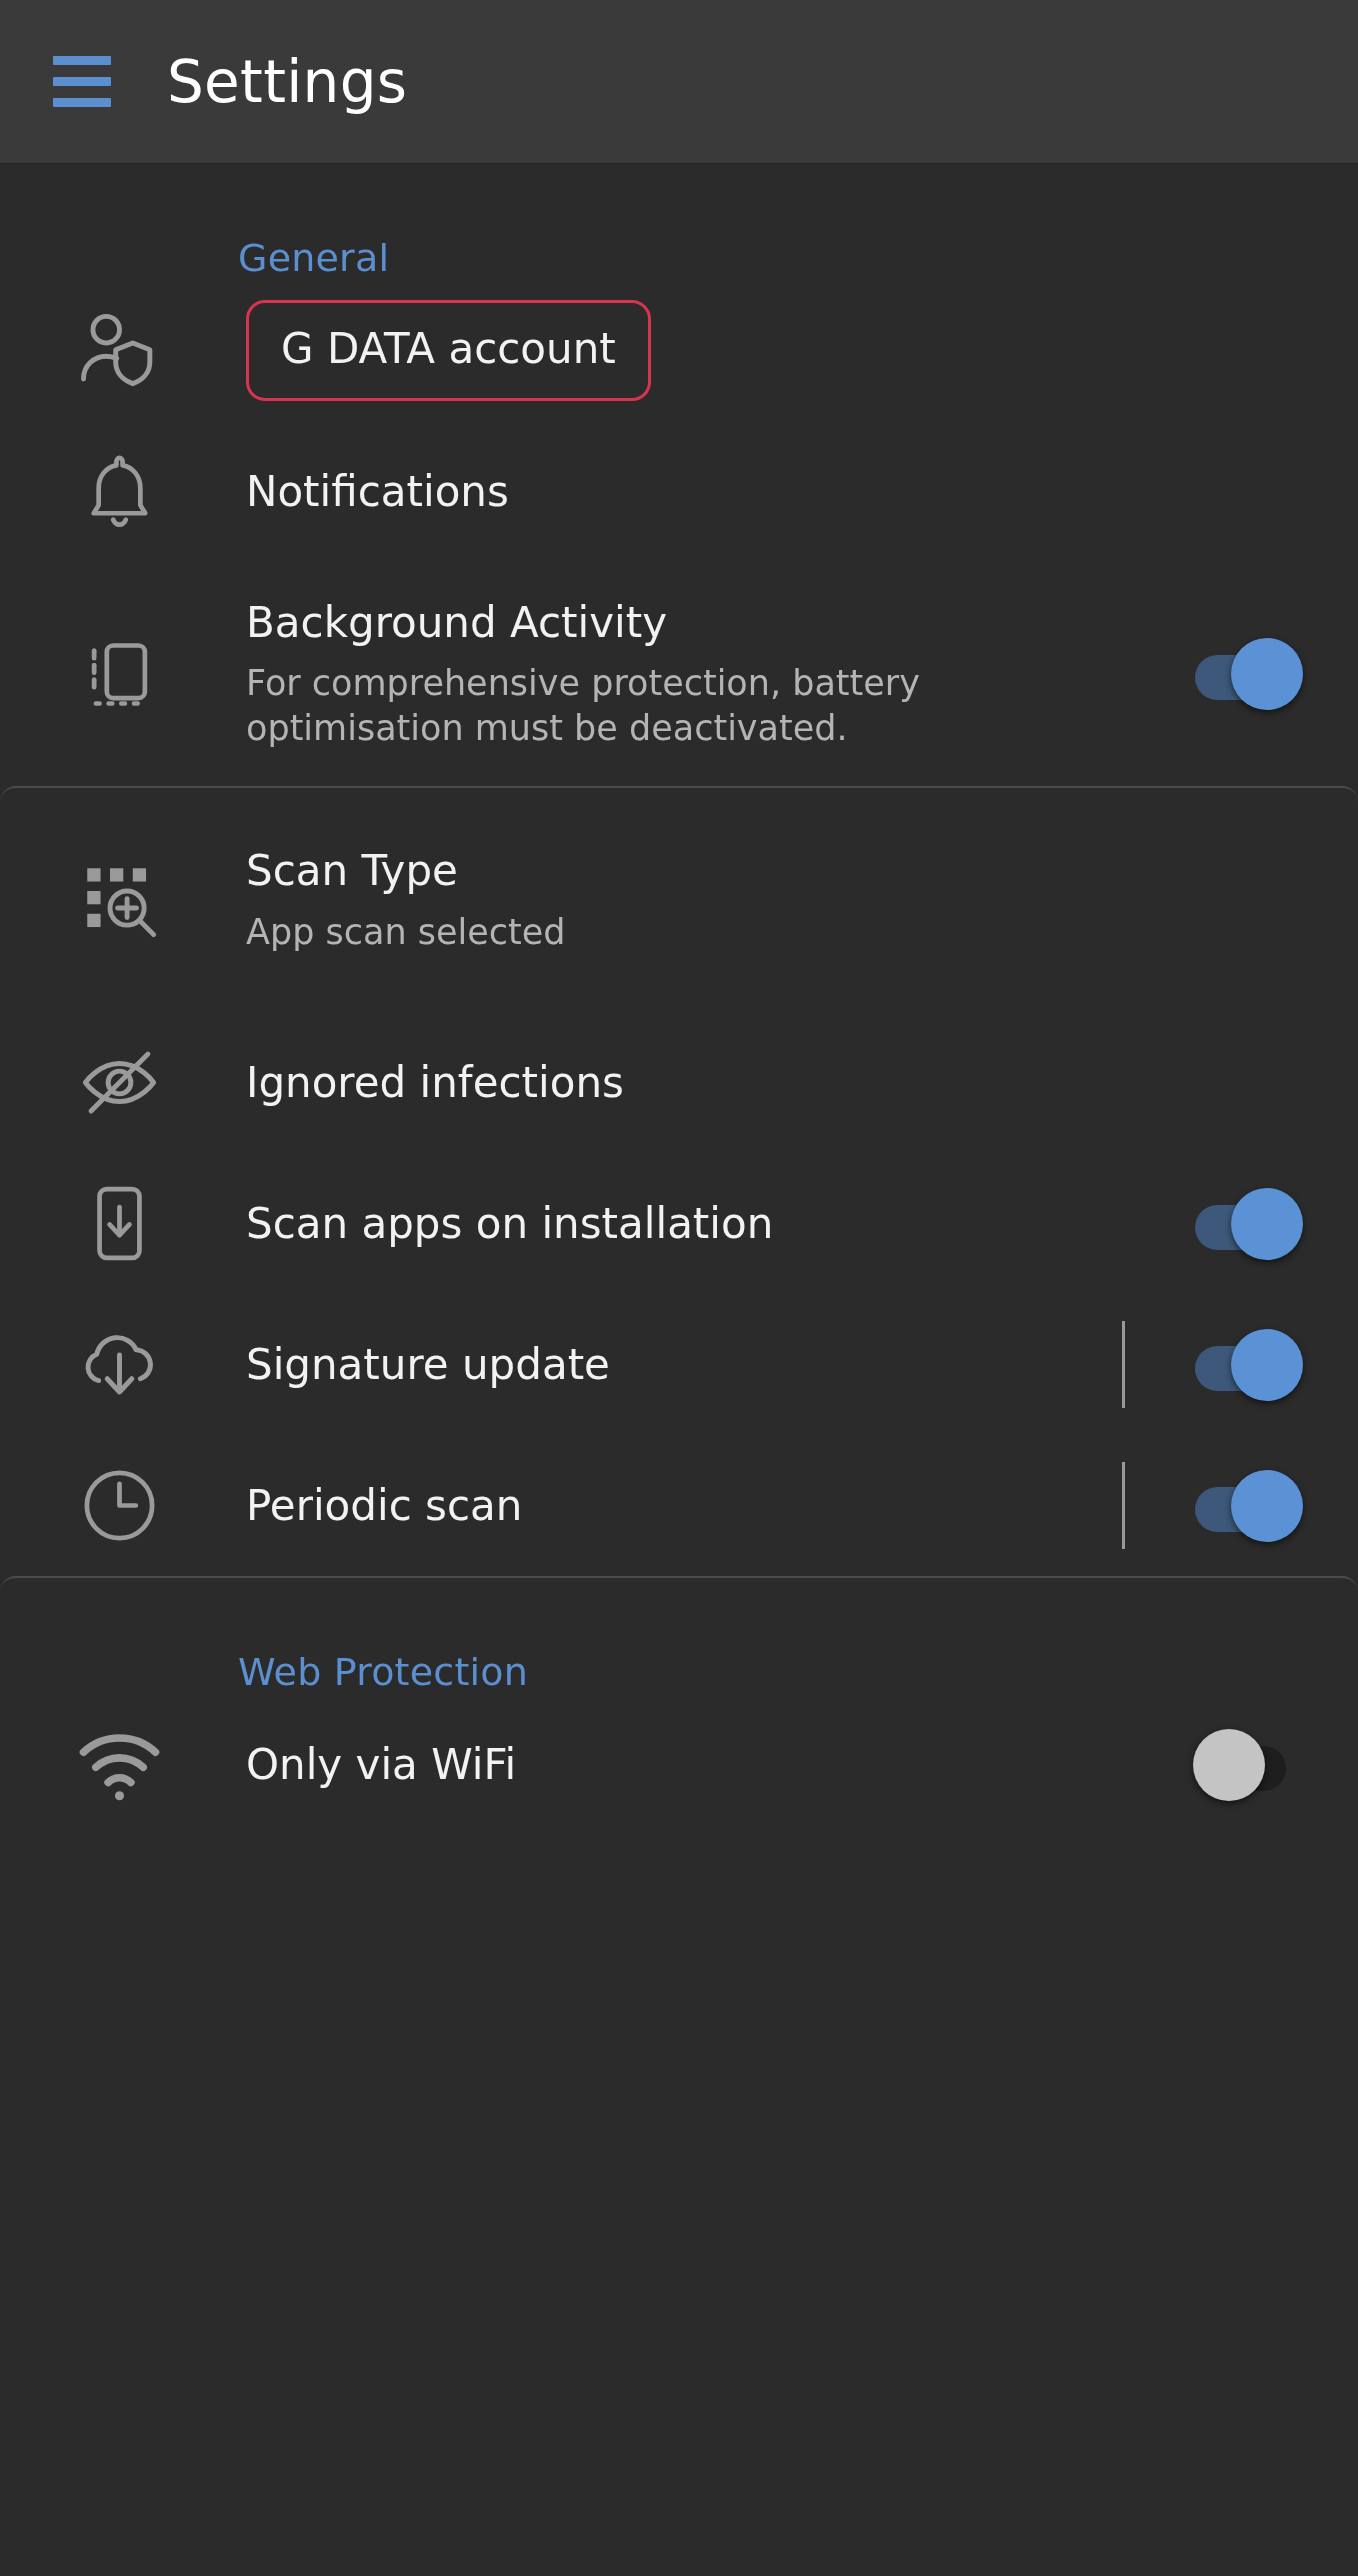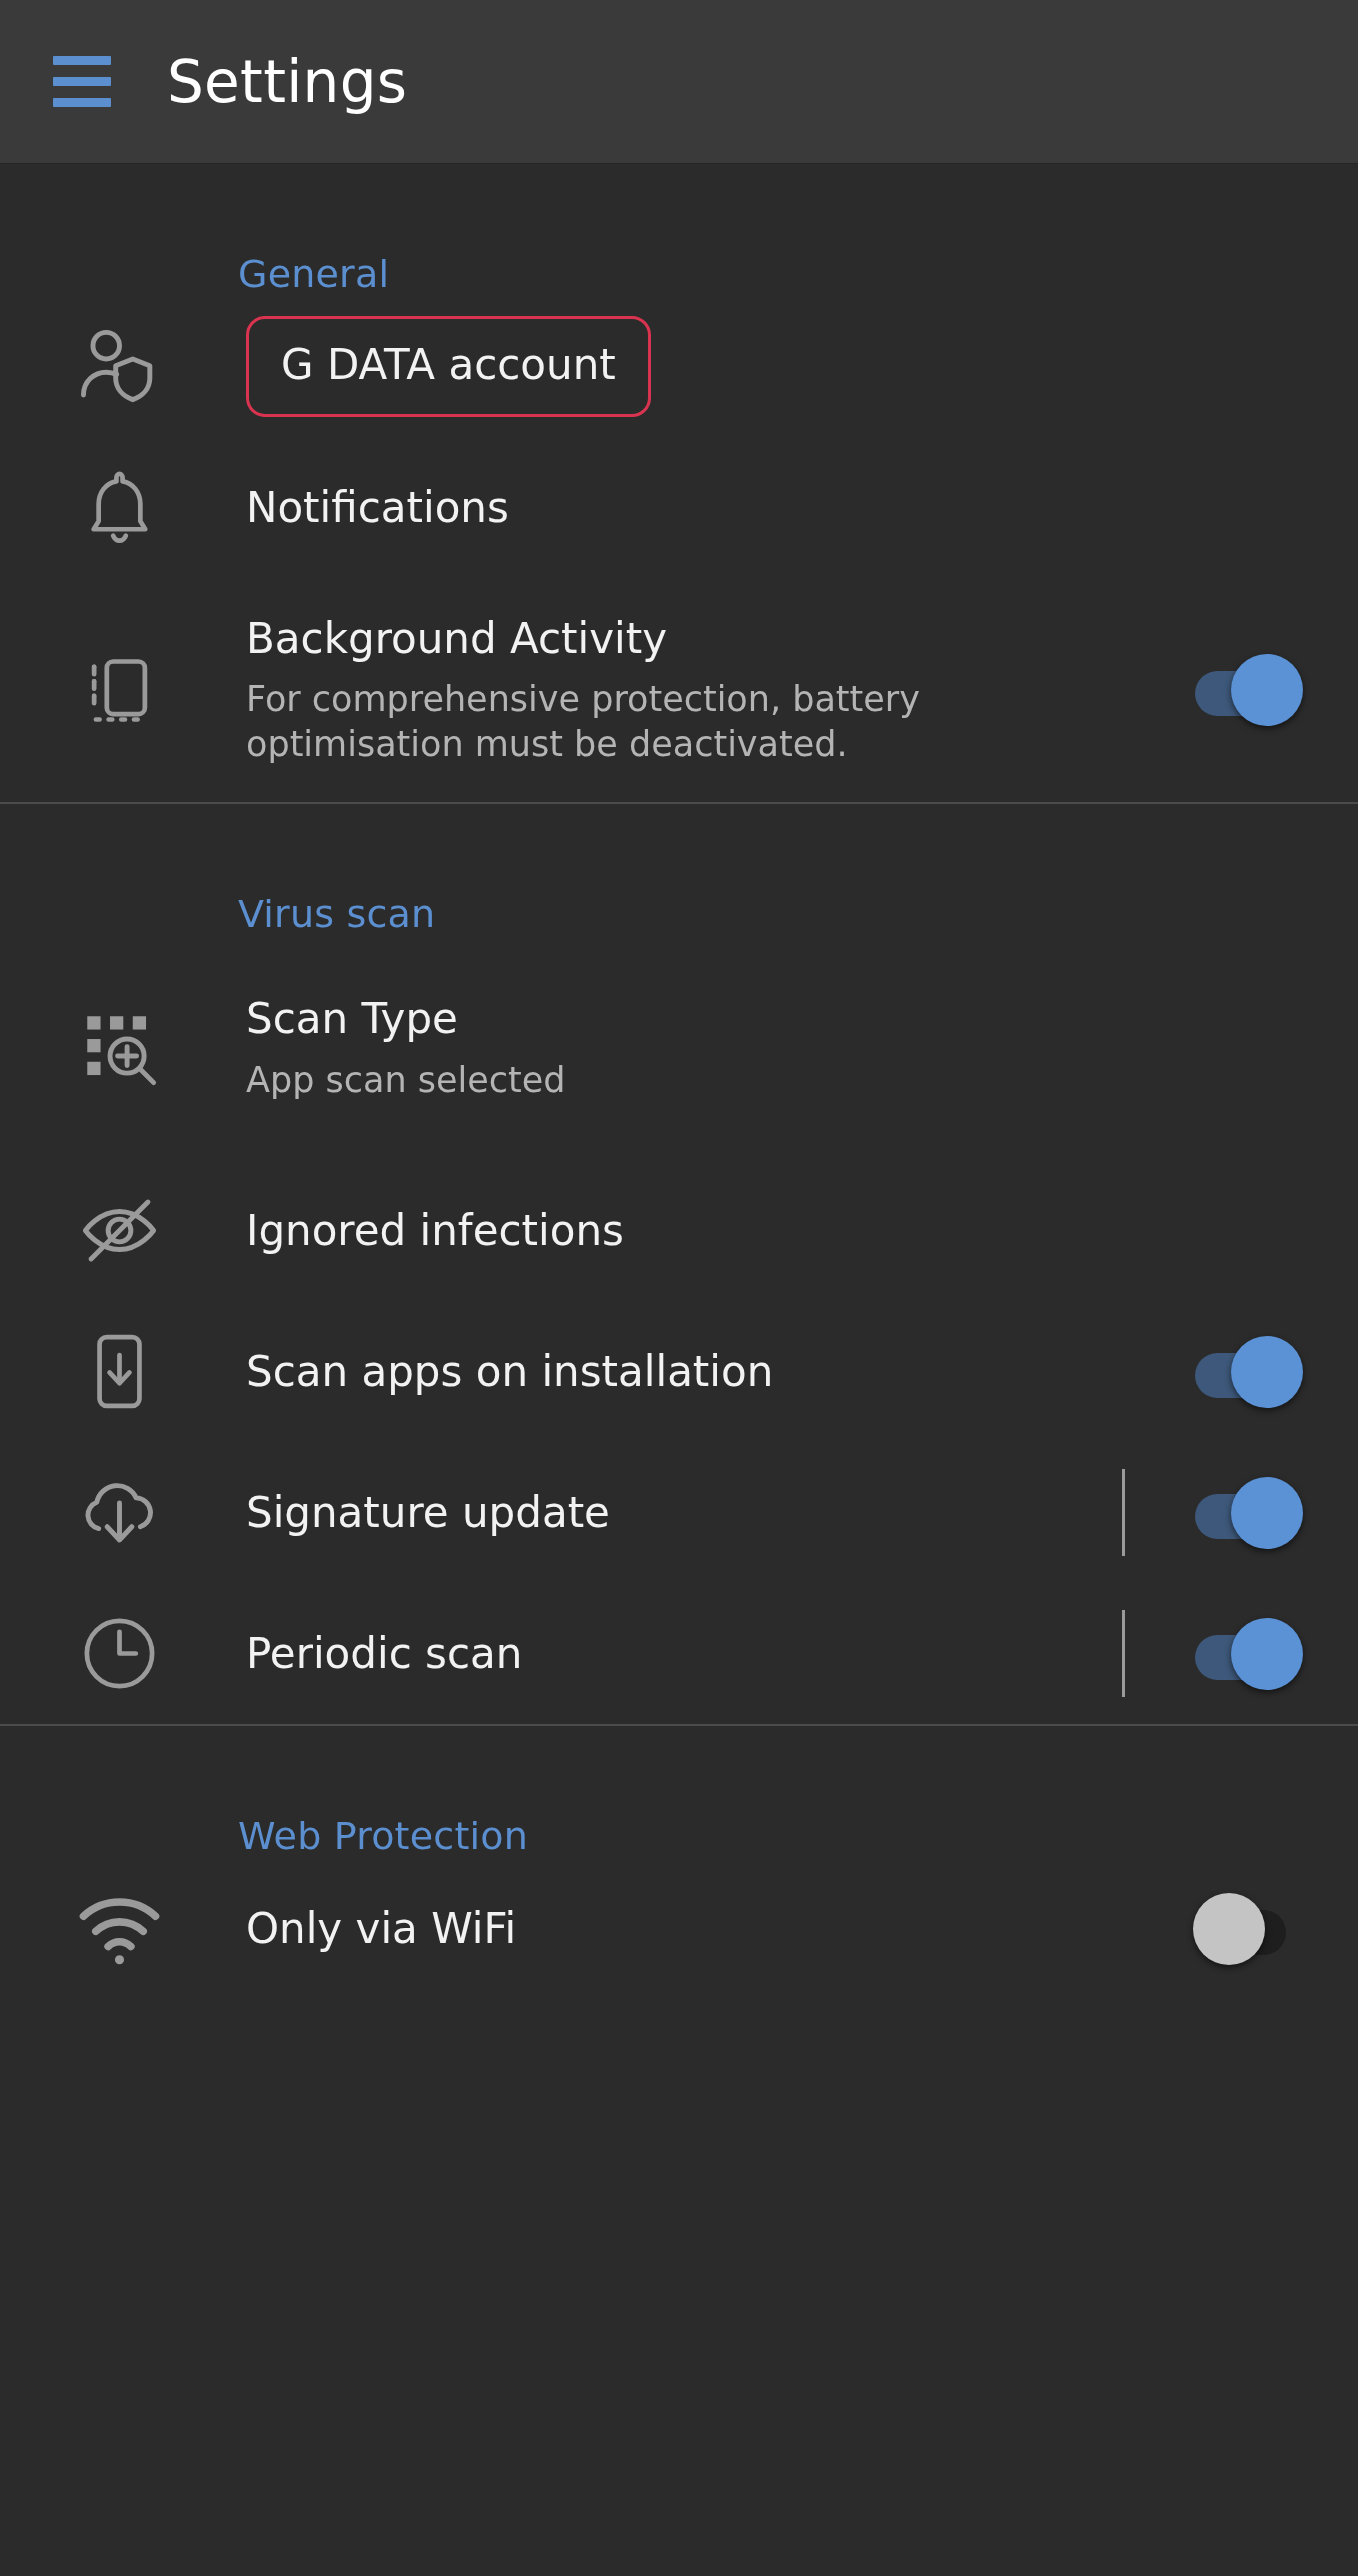--- a/index.html
+++ b/index.html
@@ -32,21 +32,21 @@
   .appbar-title{
     margin-left:56px;
     color:#ffffff;
     font-size:58px;
     font-weight:400;
     letter-spacing:0.3px;
     white-space:nowrap;
   }
 
   
-  .section{ background:#2b2b2b; padding-top:16px; }
+  .section{ background:#2b2b2b; padding-top:0;border-radius:16px; }
   .section + .section{ border-top:2.8px solid #4b4b4b; }
 
   .section-title{
     color:#5b8fd0;
     font-size:38px;
     padding:72px 0 0 238px;
     letter-spacing:0.2px;
   }
 
   
@@ -198,21 +198,20 @@
         </div>
         <div class="row-trail">
           <div class="switch on">
             <span class="track"></span>
             <span class="thumb"></span>
           </div>
         </div>
       </div>
     </div>
     <div class="section">
-      <div class="section-title">Virus scan</div>
       <div class="row row-tall">
         <div class="row-icon">
           <svg width="91" height="91" viewBox="0 0 48 48" fill="none" stroke="#9a9a9a" stroke-width="2.6" stroke-linecap="round" stroke-linejoin="round">
       <rect x="7" y="7" width="7" height="7" fill="#9a9a9a" stroke="none"></rect>
       <rect x="19" y="7" width="7" height="7" fill="#9a9a9a" stroke="none"></rect>
       <rect x="31" y="7" width="7" height="7" fill="#9a9a9a" stroke="none"></rect>
       <rect x="7" y="19" width="7" height="7" fill="#9a9a9a" stroke="none"></rect>
       <rect x="7" y="31" width="7" height="7" fill="#9a9a9a" stroke="none"></rect>
       <circle cx="28" cy="28" r="9"></circle>
       <path d="M28 23v10M23 28h10"></path>

